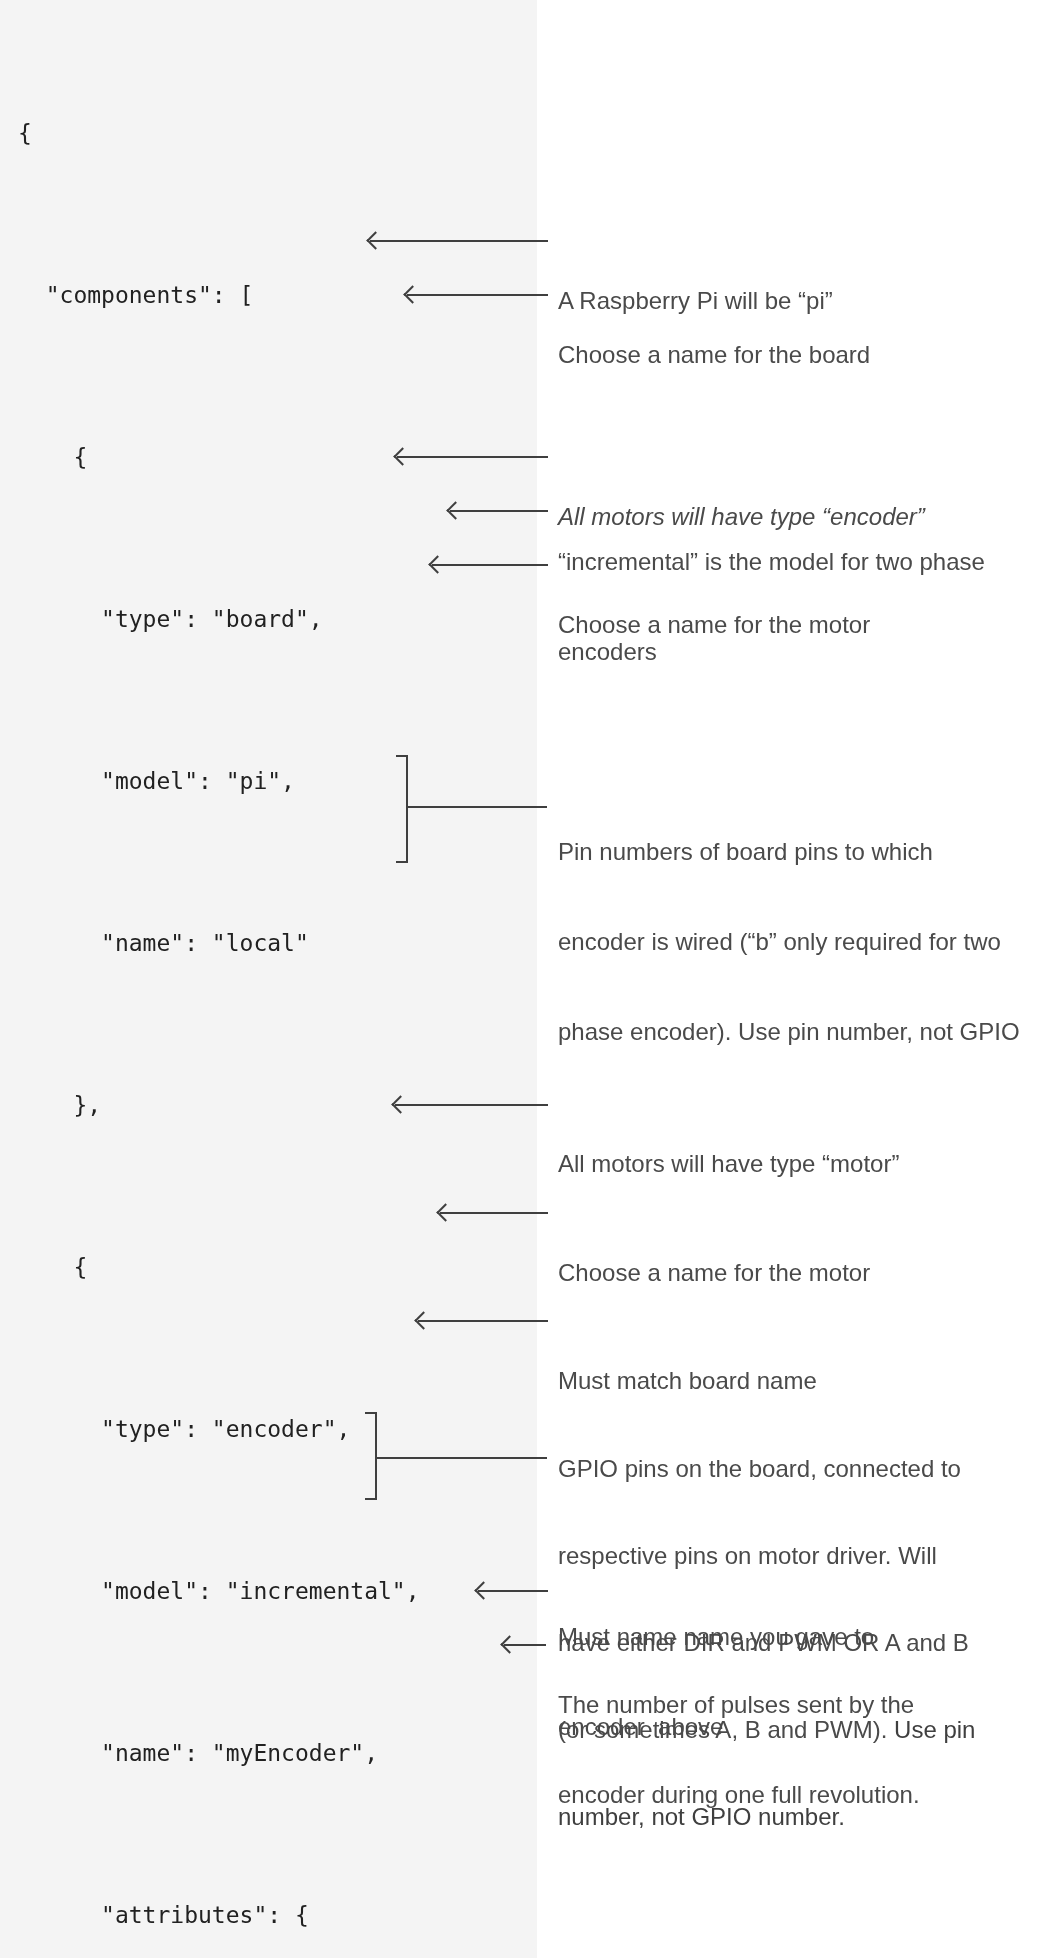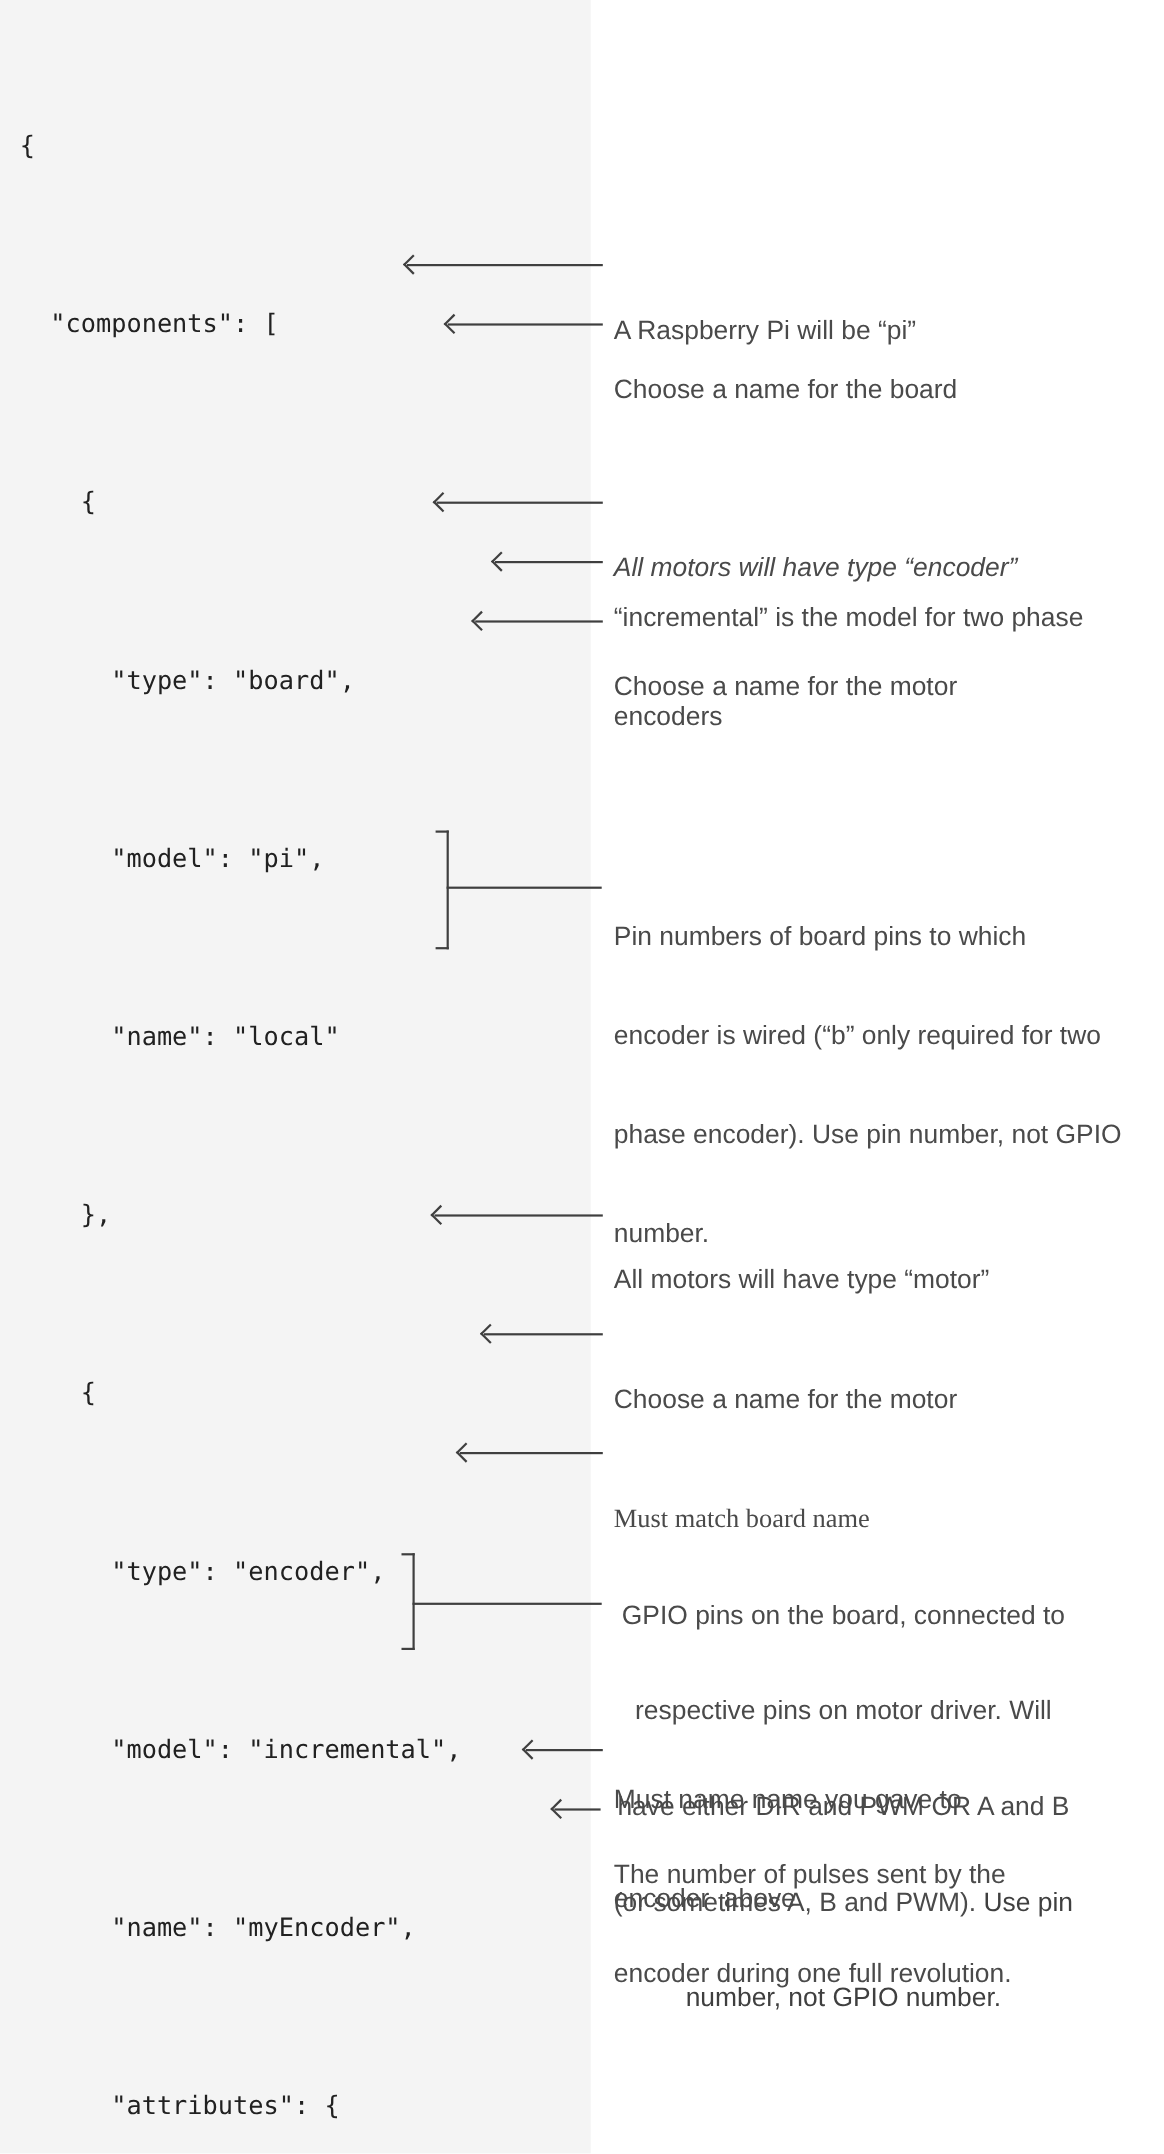--- a/index.html
+++ b/index.html
@@ -99,36 +99,35 @@
   </div>
 
   <div class="ann" style="top:550px;">
     <div>Choose a name for the motor</div>
   </div>
 
   <div class="ann" style="top:777px;">
     <div>Pin numbers of board pins to which</div>
     <div>encoder is wired (“b” only required for two</div>
     <div>phase encoder). Use pin number, not GPIO</div>
-    <div>number.</div>
   </div>
 
   <div class="ann" style="top:1089px;">
     <div>All motors will have type “motor”</div>
   </div>
 
   <div class="ann" style="top:1198px;">
     <div>Choose a name for the motor</div>
   </div>
 
-  <div class="ann" style="top:1306px;font-family:Liberation Serif, serif;">
+  <div class="ann" style="top:1306px;">
     <div>Must match board name</div>
   </div>
 
-  <div class="ann tight" style="top:1396px;text-align:center;">
+  <div class="ann tight" style="top:1396px;">
     <div>GPIO pins on the board, connected to</div>
     <div>respective pins on motor driver. Will</div>
     <div>have either DIR and PWM OR A and B</div>
     <div><span>(or sometimes A, B and PWM). </span><span class="b">Use pin</span></div>
     <div class="b">number, not GPIO number.</div>
   </div>
 
   <div class="ann" style="top:1562px;">
     <div>Must name name you gave to</div>
     <div>encoder  above</div>

